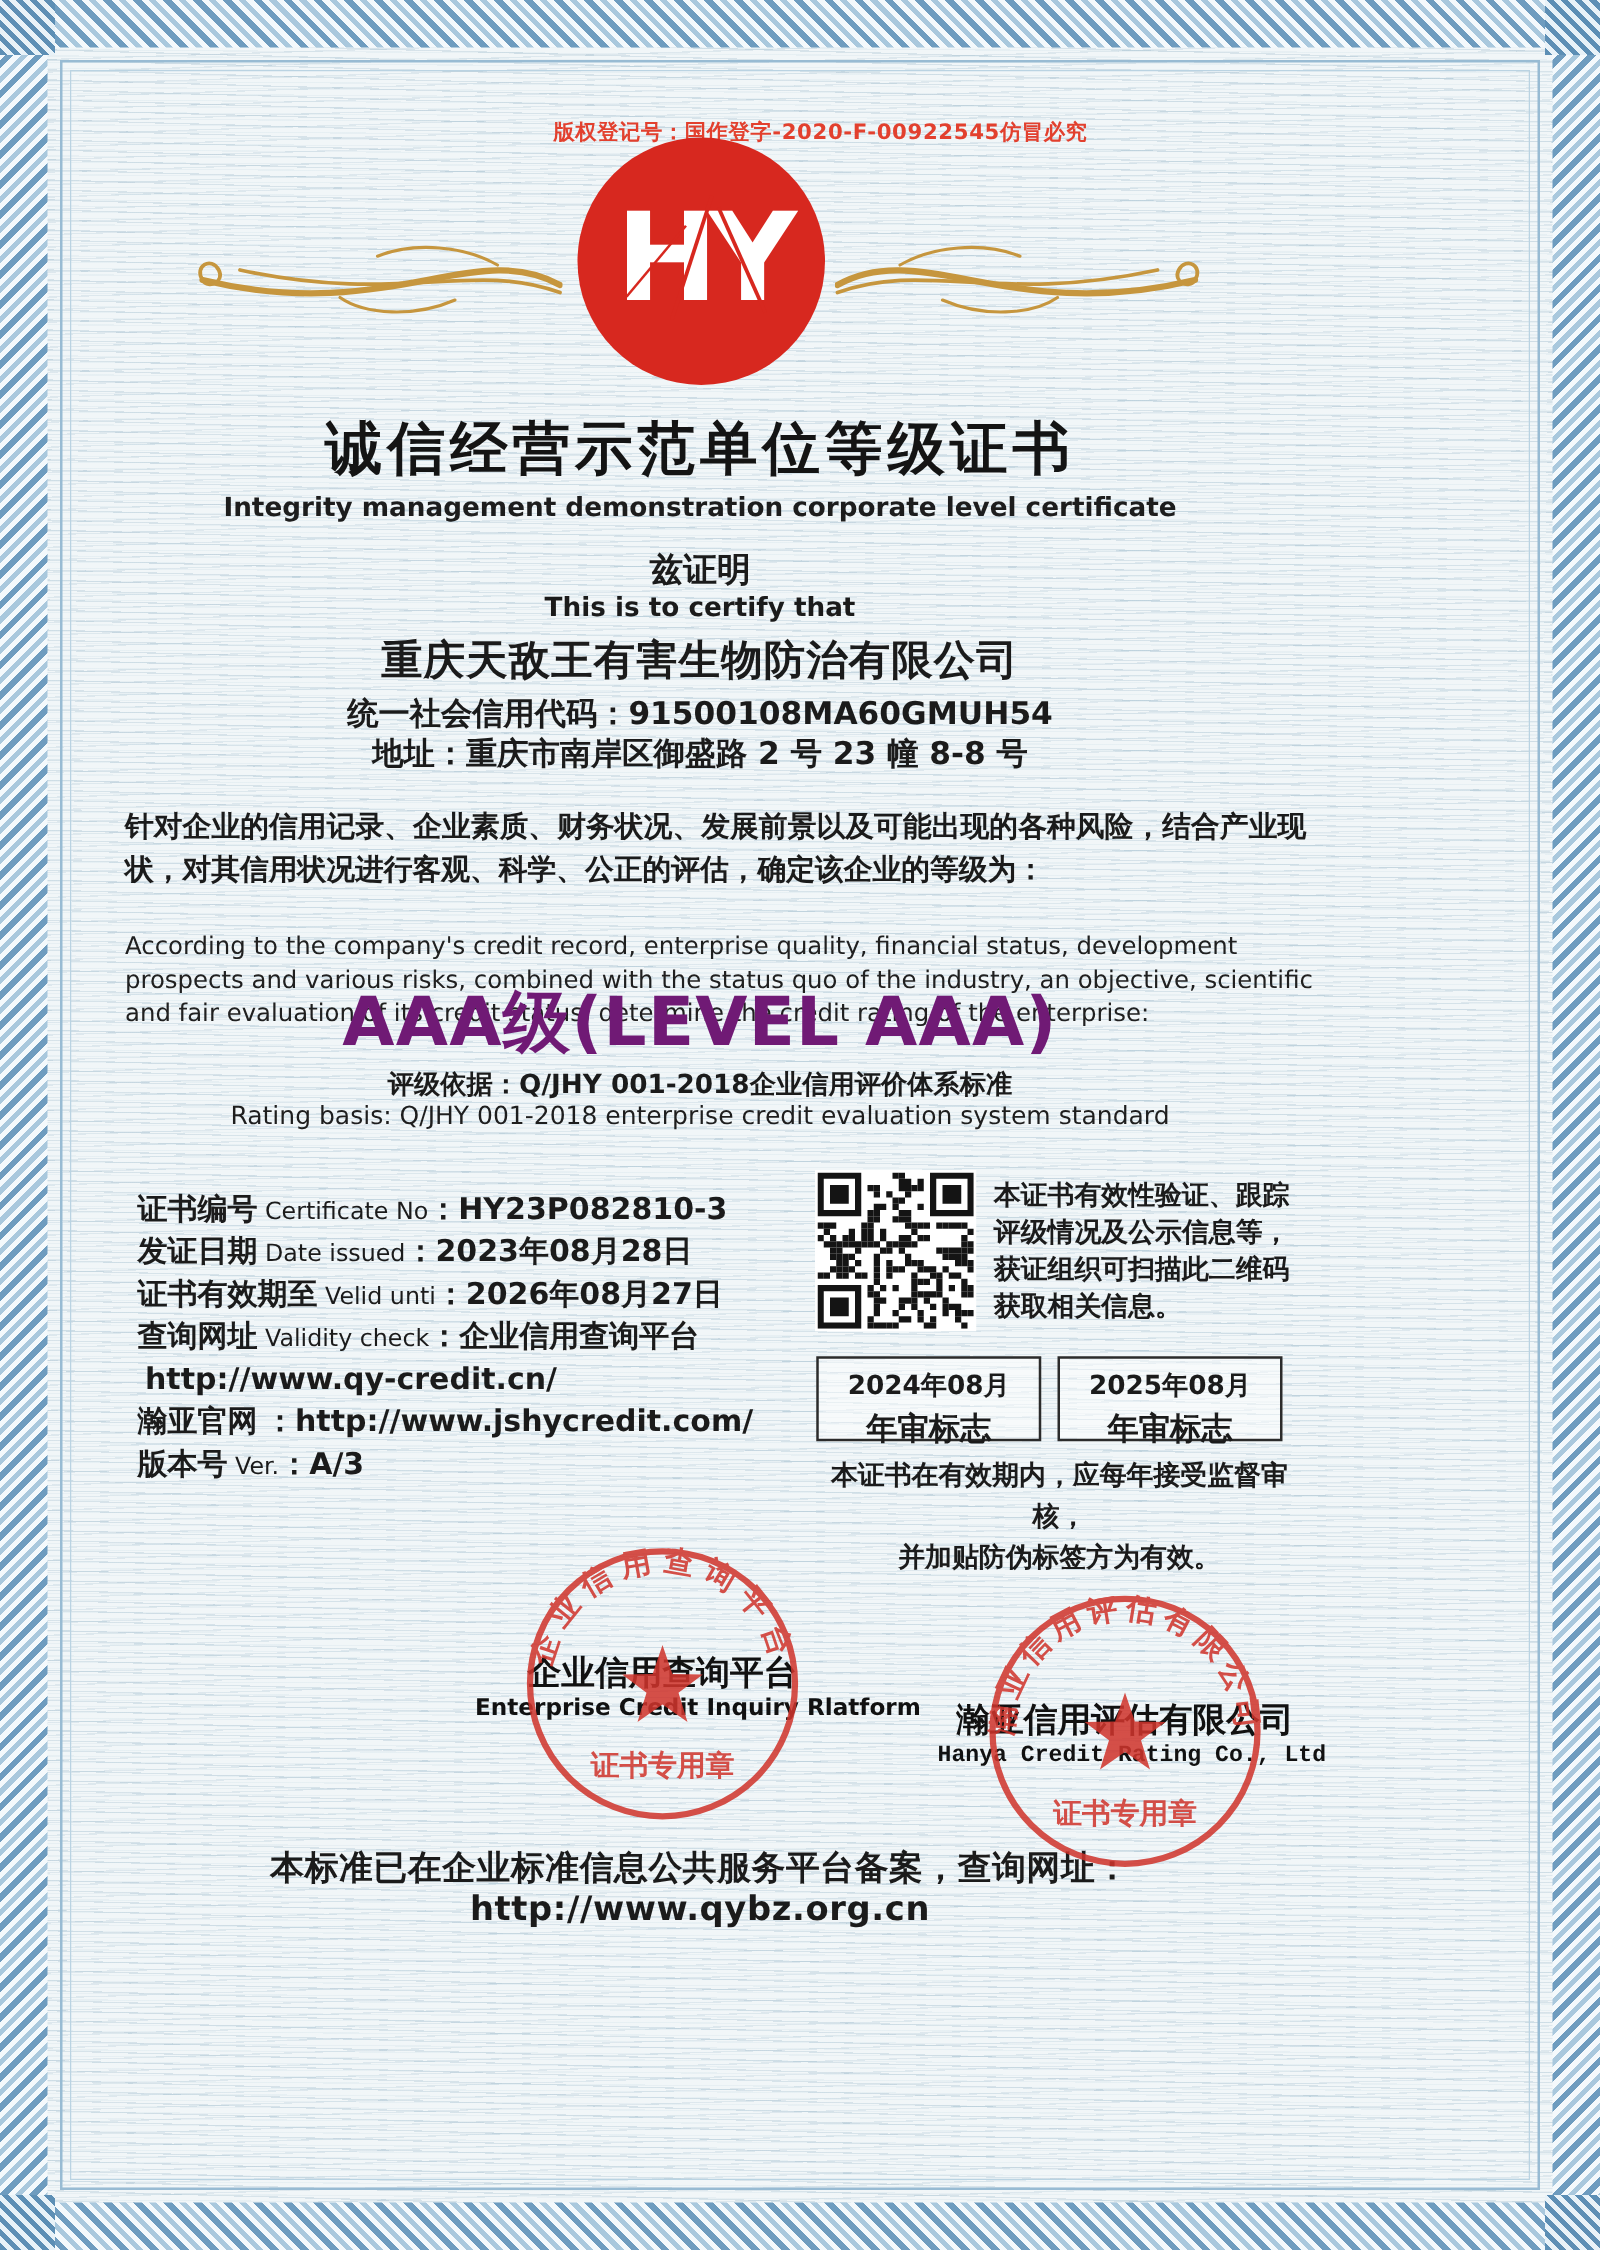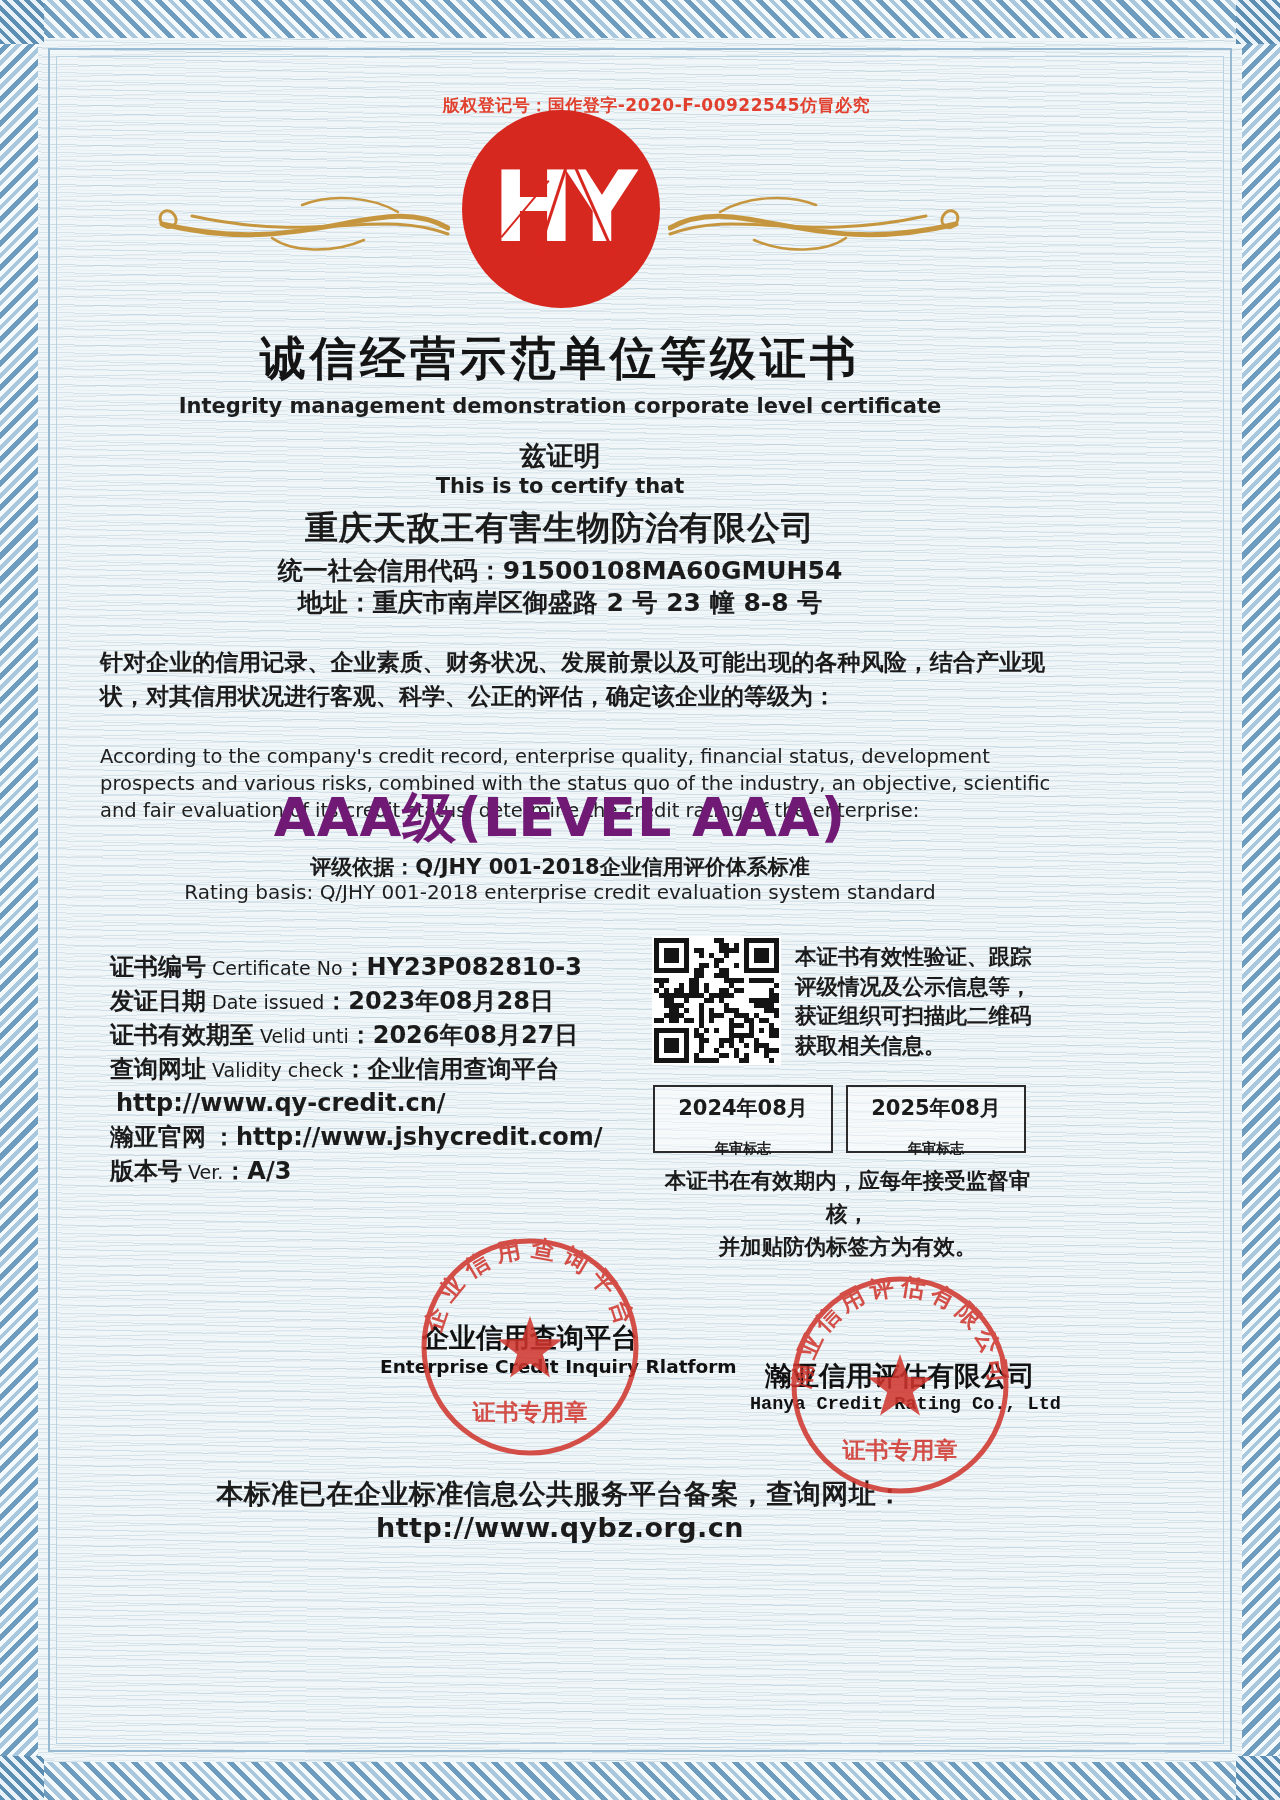--- a/index.html
+++ b/index.html
@@ -69,21 +69,21 @@
   .drow .lv{font-size:24px;font-weight:600;}
 
   .qr-box{position:absolute;left:652px;top:936px;width:129px;height:129px;background:#ffffff;
       padding:2px;box-sizing:border-box;}
   .qr-note{position:absolute;left:795px;top:942px;width:250px;font-size:21.5px;font-weight:600;
       line-height:29.5px;}
 
   .abox{position:absolute;top:1085px;width:176px;height:64px;border:2px solid #2b2b2b;
       background:rgba(255,255,255,.45);text-align:center;}
   .abox .a1{margin-top:7px;font-size:21px;font-weight:600;}
-  .abox .a2{margin-top:18px;font-size:14px;font-weight:600;}
+  .abox .a2{margin-top:4px;font-size:25px;font-weight:600;}
   .abox.b1{left:653px;} .abox.b2{left:846px;}
 
   .validity-note{position:absolute;left:645px;top:1164px;width:405px;text-align:center;
       font-size:21.5px;font-weight:600;line-height:33px;}
 
   .seal{position:absolute;width:230px;height:230px;}
   .seal.s-left{left:415px;top:1232px;}
   .seal.s-right{left:785px;top:1270px;font-family:Liberation Mono, monospace;}
   .seal .cap-zh{position:absolute;top:88px;left:-35px;width:300px;text-align:center;
       font-size:27px;font-weight:800;color:#111;z-index:1;white-space:nowrap;}

